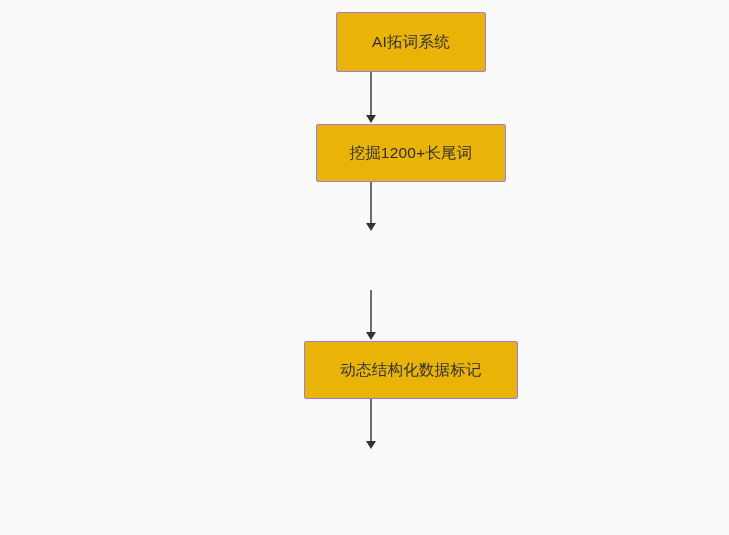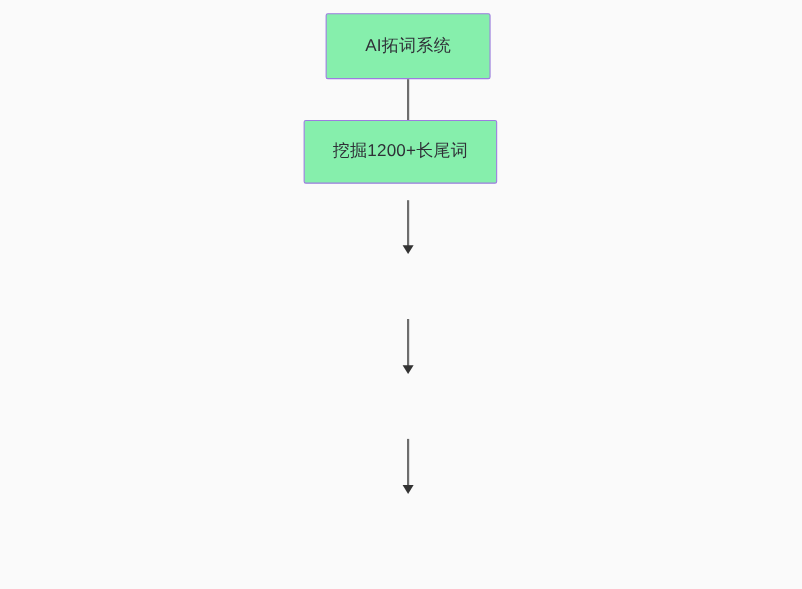--- a/index.html
+++ b/index.html
@@ -17,26 +17,27 @@
   #flowchart {
     position: absolute;
     left: 0;
     top: 0;
     width: 729px;
     height: 535px;
   }
   .node {
     position: absolute;
     box-sizing: border-box;
-    background: #86efac;
+    background: #eab308;
     border: 1.6px solid #9d7ce0;
     border-radius: 2px;
     display: flex;
     align-items: center;
     justify-content: center;
+    margin-left: 40px;
   }
   .node-label {
     color: #2f3037;
     font-size: 15.5px;
     line-height: 1;
     letter-spacing: 0.2px;
     white-space: nowrap;
     text-align: center;
   }
   .edge {
@@ -54,21 +55,21 @@
     left: -4.1px;
     width: 0;
     height: 0;
     border-left: 5px solid transparent;
     border-right: 5px solid transparent;
     border-top: 8px solid #333333;
   }
 
   
   #node-1 { left: 296px; top: 12px;  width: 150px; height: 60px; }
-  #node-2 { left: 276px; top: 109px; width: 176px; height: 58px; }
+  #node-2 { left: 276px; top: 124px; width: 190px; height: 58px; }
   #node-3 { left: 260px; top: 232px; width: 222px; height: 58px; }
   #node-4 { left: 264px; top: 341px; width: 214px; height: 58px; }
   #node-5 { left: 252px; top: 450px; width: 238px; height: 58px; }
 
   
   #edge-1 { left: 370px; top: 72px;  height: 52px; }
   #edge-1 .edge-line { height: 44px; }
   #edge-1 .edge-head { top: 43px; }
 
   #edge-2 { left: 370px; top: 182px; height: 50px; }
@@ -105,20 +106,23 @@
     <div class="edge-line"></div>
     <div class="edge-head"></div>
   </div>
 
 
   <div class="edge" id="edge-3">
     <div class="edge-line"></div>
     <div class="edge-head"></div>
   </div>
 
+  <div class="node" id="node-4">
+    <span class="node-label">动态结构化数据标记</span>
+  </div>
 
   <div class="edge" id="edge-4">
     <div class="edge-line"></div>
     <div class="edge-head"></div>
   </div>
 
 
 </div>
 
 </body></html>

